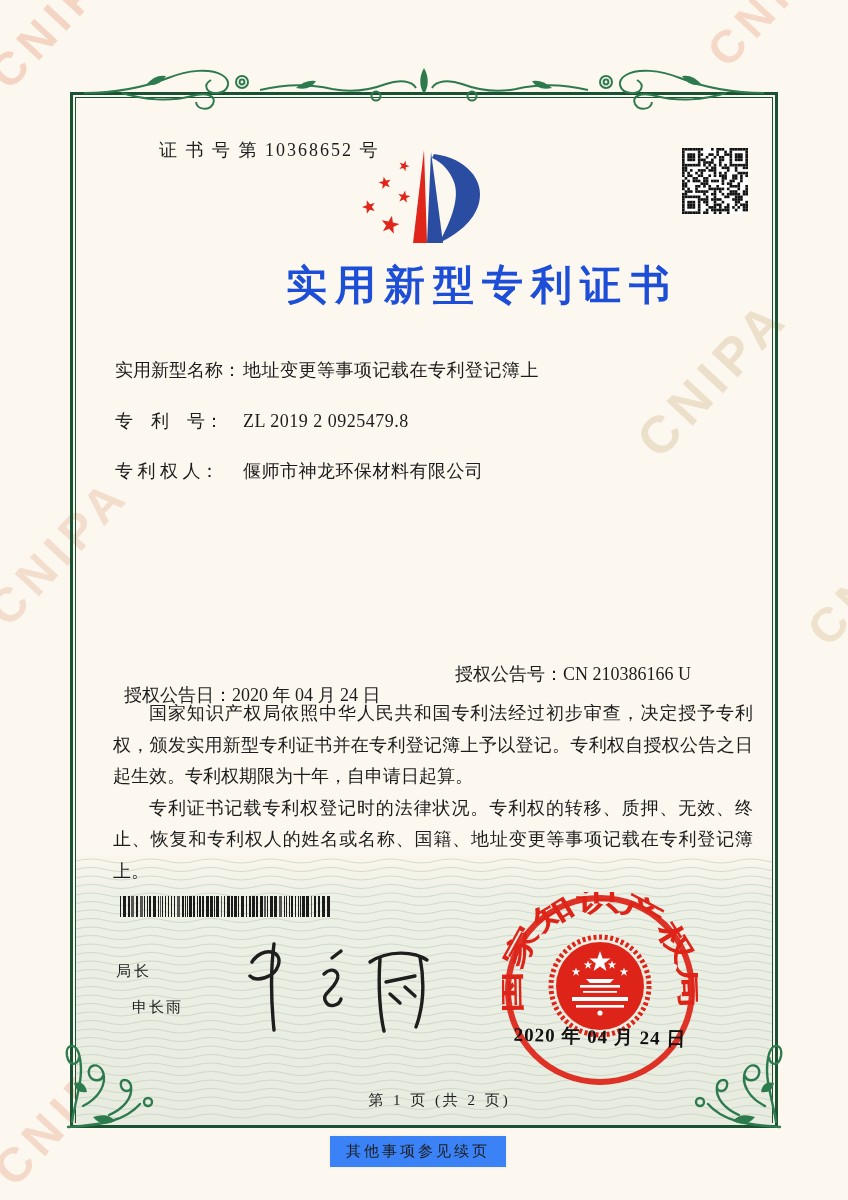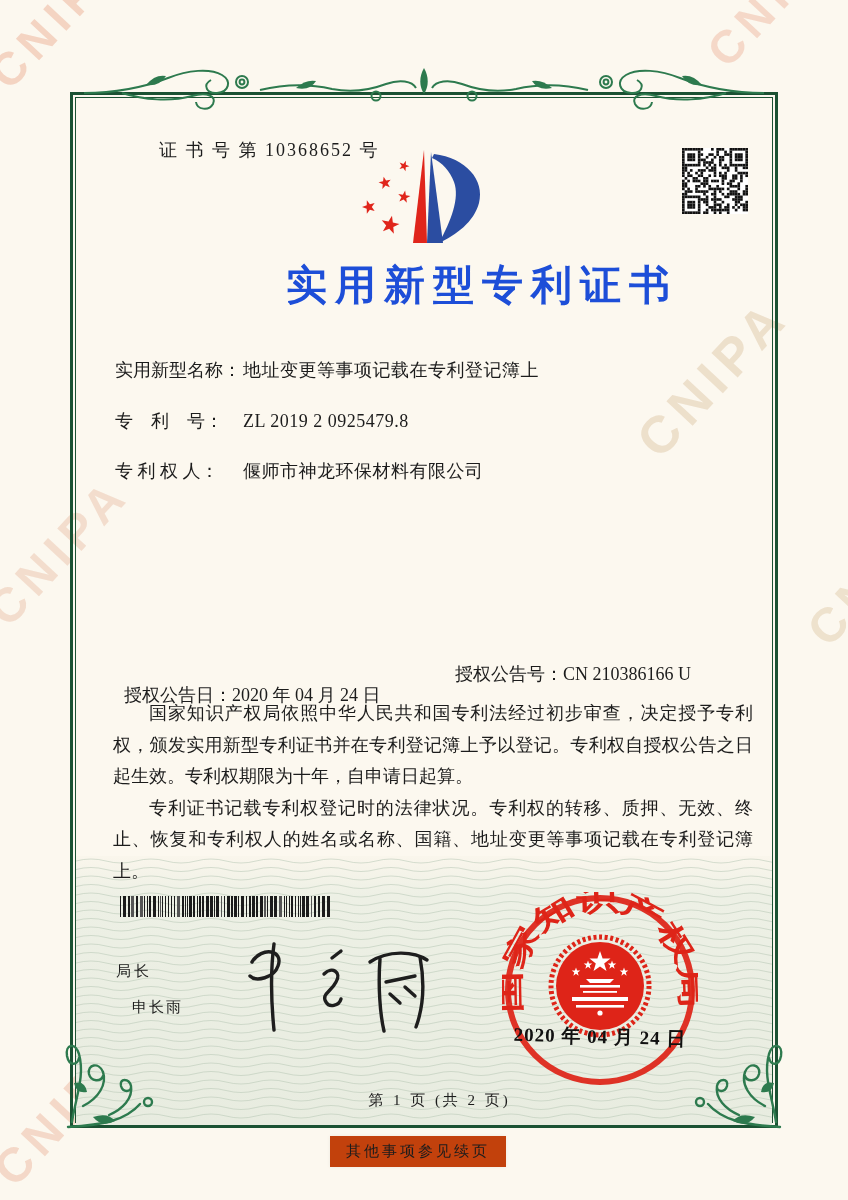--- a/index.html
+++ b/index.html
@@ -75,21 +75,21 @@
 
   .corner-flourish { position:absolute; z-index:3; }
   .top-flourish { position:absolute; left:70px; top:60px; z-index:3; }
 
   .page-footer {
     position:absolute; left:70px; top:1091px; width:708px; text-align:center;
     font-size:15px; letter-spacing:3px; z-index:5;padding-left:31px;
   }
   .cont-note {
     position:absolute; left:330px; top:1136px; z-index:4;
-    background:#c2410c; padding:6px 16px; font-size:15px; letter-spacing:3px;
+    background:#3b82f6; padding:6px 16px; font-size:15px; letter-spacing:3px;
     box-shadow:0 0 4px rgba(0,0,0,0.06);
   }
 </style>
 </head>
 <body>
 
 <span class="wm" style="left:-30px; top:-6px; font-size:46px; color:rgba(233,158,128,0.40);">CNIPA</span>
 <span class="wm" style="left:688px; top:-28px; font-size:46px; color:rgba(233,158,128,0.35);">CNIPA</span>
 <span class="wm" style="left:616px; top:352px; font-size:52px; color:rgba(216,188,150,0.40);">CNIPA</span>
 <span class="wm" style="left:-32px; top:528px; font-size:48px; color:rgba(226,170,140,0.34);">CNIPA</span>

